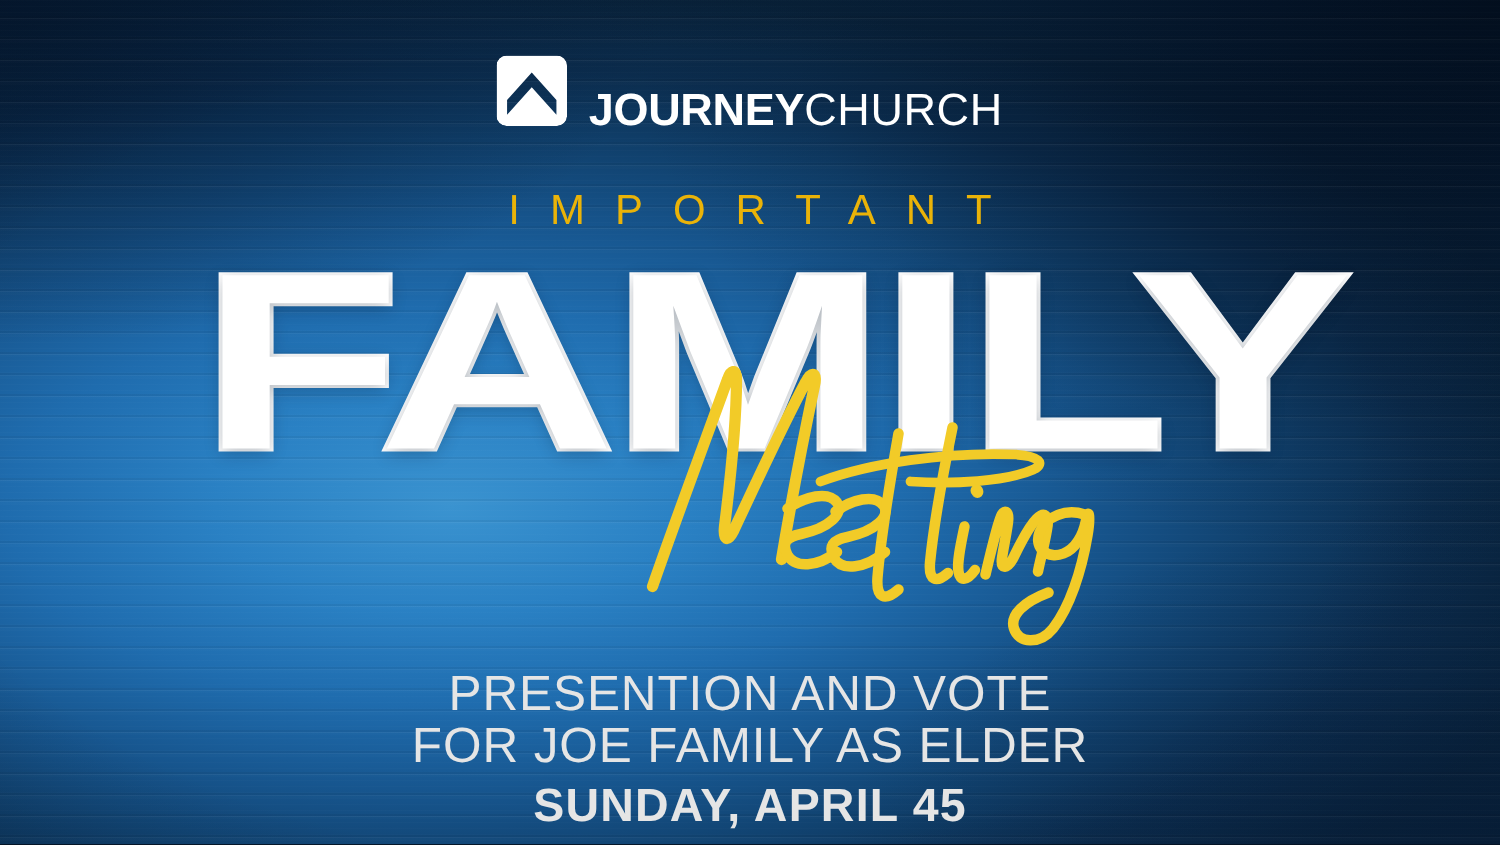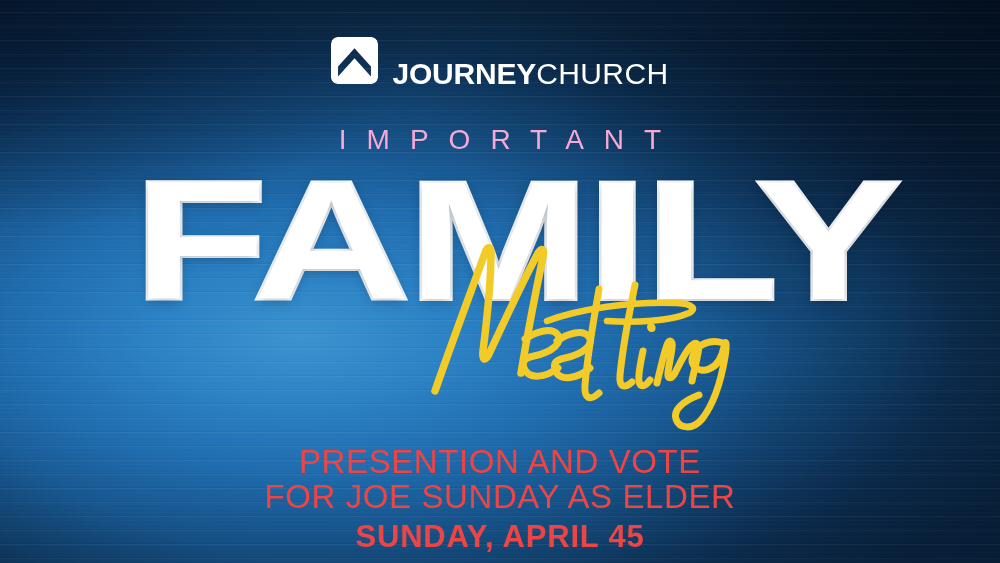--- a/index.html
+++ b/index.html
@@ -103,21 +103,21 @@
     align-items:baseline;
   }
   .logo-word .lw-bold{ font-weight:700; letter-spacing:-0.2px; }
   .logo-word .lw-light{ font-weight:300; letter-spacing:0.4px;margin-top:28px; }
 
   
   .important{
     position:absolute;
     left:0;right:0;top:126px;
     text-align:center;
-    color:#f9a8d4;
+    color:#eab308;
     font-size:28px;
     font-weight:300;
     letter-spacing:20px;
     text-indent:20px;
     line-height:1;
     z-index:6;
   }
 
   
   .family-wrap{
@@ -157,21 +157,21 @@
     stroke-linecap:round;
     stroke-linejoin:round;
   }
 
   
   .bottom{
     position:absolute;
     left:0;right:0;top:444px;
     text-align:center;
     z-index:6;
-    color:#ef4444;
+    color:#e5e5e5;
   }
   .bottom .l1,.bottom .l2{
     font-weight:300;
     font-size:33px;
     letter-spacing:.6px;
     line-height:1.07;
     display:block;
     white-space:nowrap;
   }
   .bottom .l3{
@@ -237,17 +237,17 @@
 
     <path d="M230 104 C230.4 104 230.6 104.4 230.6 105" stroke-width="8"></path>
 
     <path d="M236 160 C240 143 243 130 246 122 C248 116 252 117 251 125 C250 133 248 142 247 149 C246 156 250 157 254 150 C259 140 264 129 270 123 C275 118 279 120 277 130 C275 142 272 152 271 158" stroke-width="7"></path>
 
     <path d="M302 120 C290 116 276 121 272 132 C268 143 278 150 288 146 C296 143 301 134 303 124 C305 114 306 122 304 134 C300 158 292 182 281 196 C272 207 258 206 255 196 C252 187 262 178 278 172" stroke-width="7"></path>
   </svg>
 
   <div class="bottom">
     <span class="l1">PRESENTION AND VOTE</span>
-    <span class="l2">FOR JOE SUNDAY AS ELDER</span>
+    <span class="l2">FOR JOE FAMILY AS ELDER</span>
     <span class="l3">SUNDAY, APRIL 45</span>
   </div>
 
 </div>
 
 </body></html>

